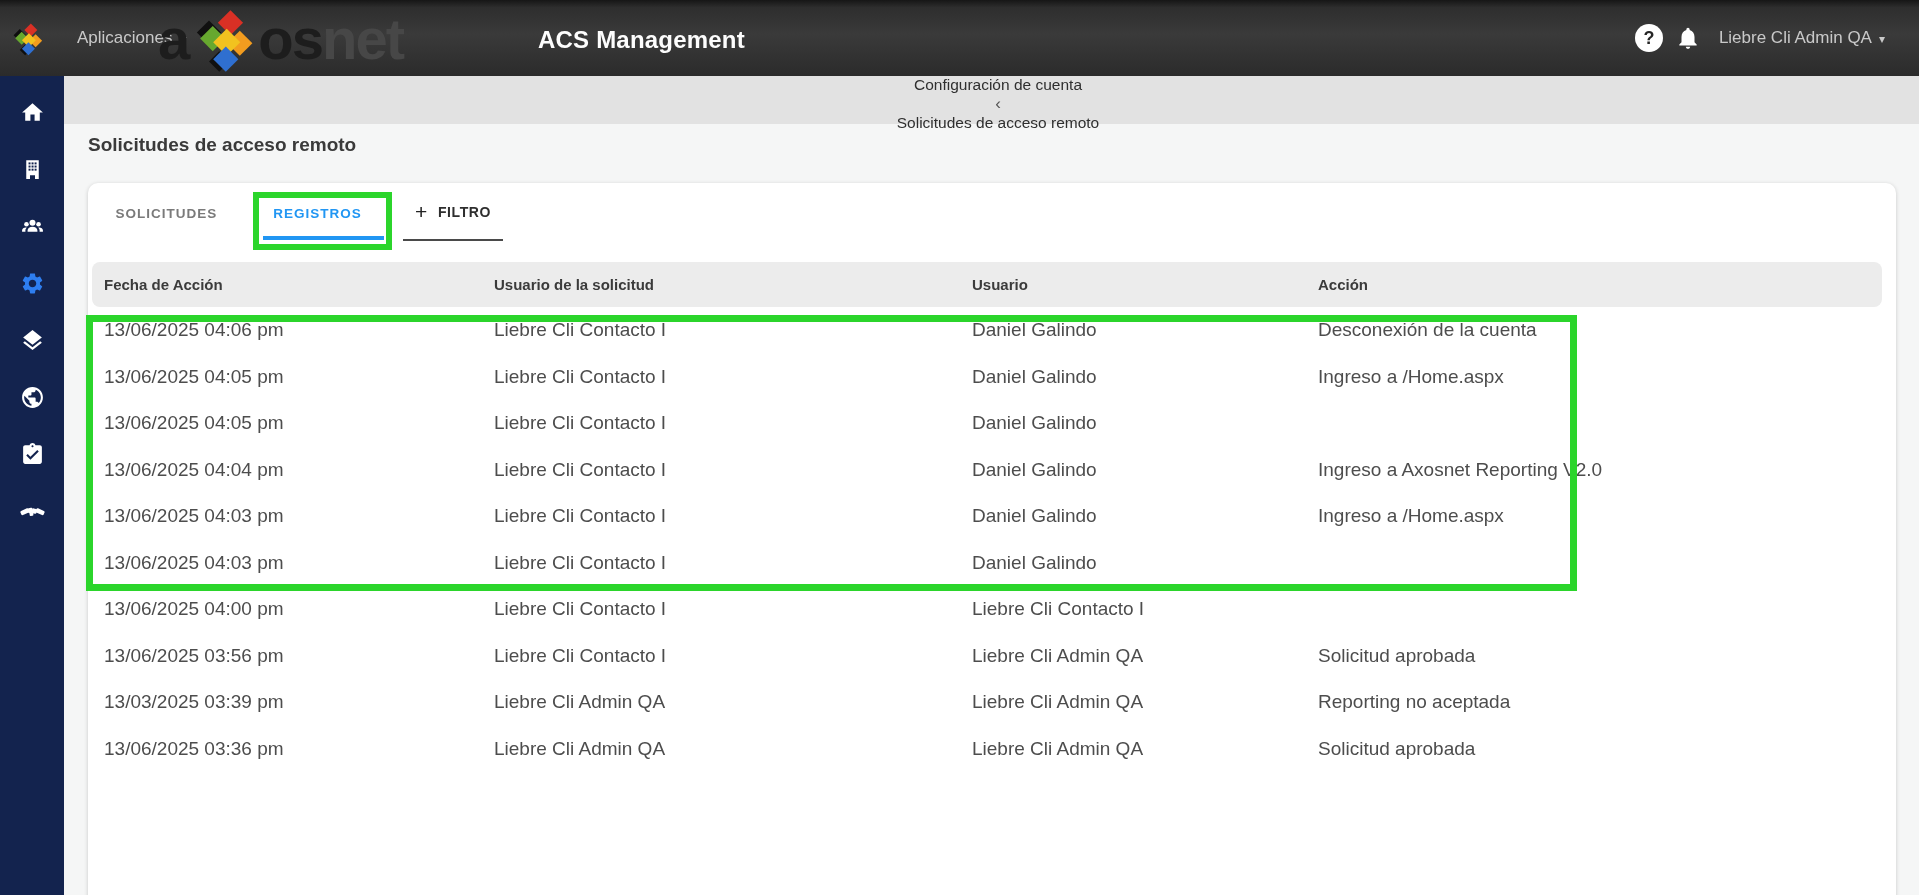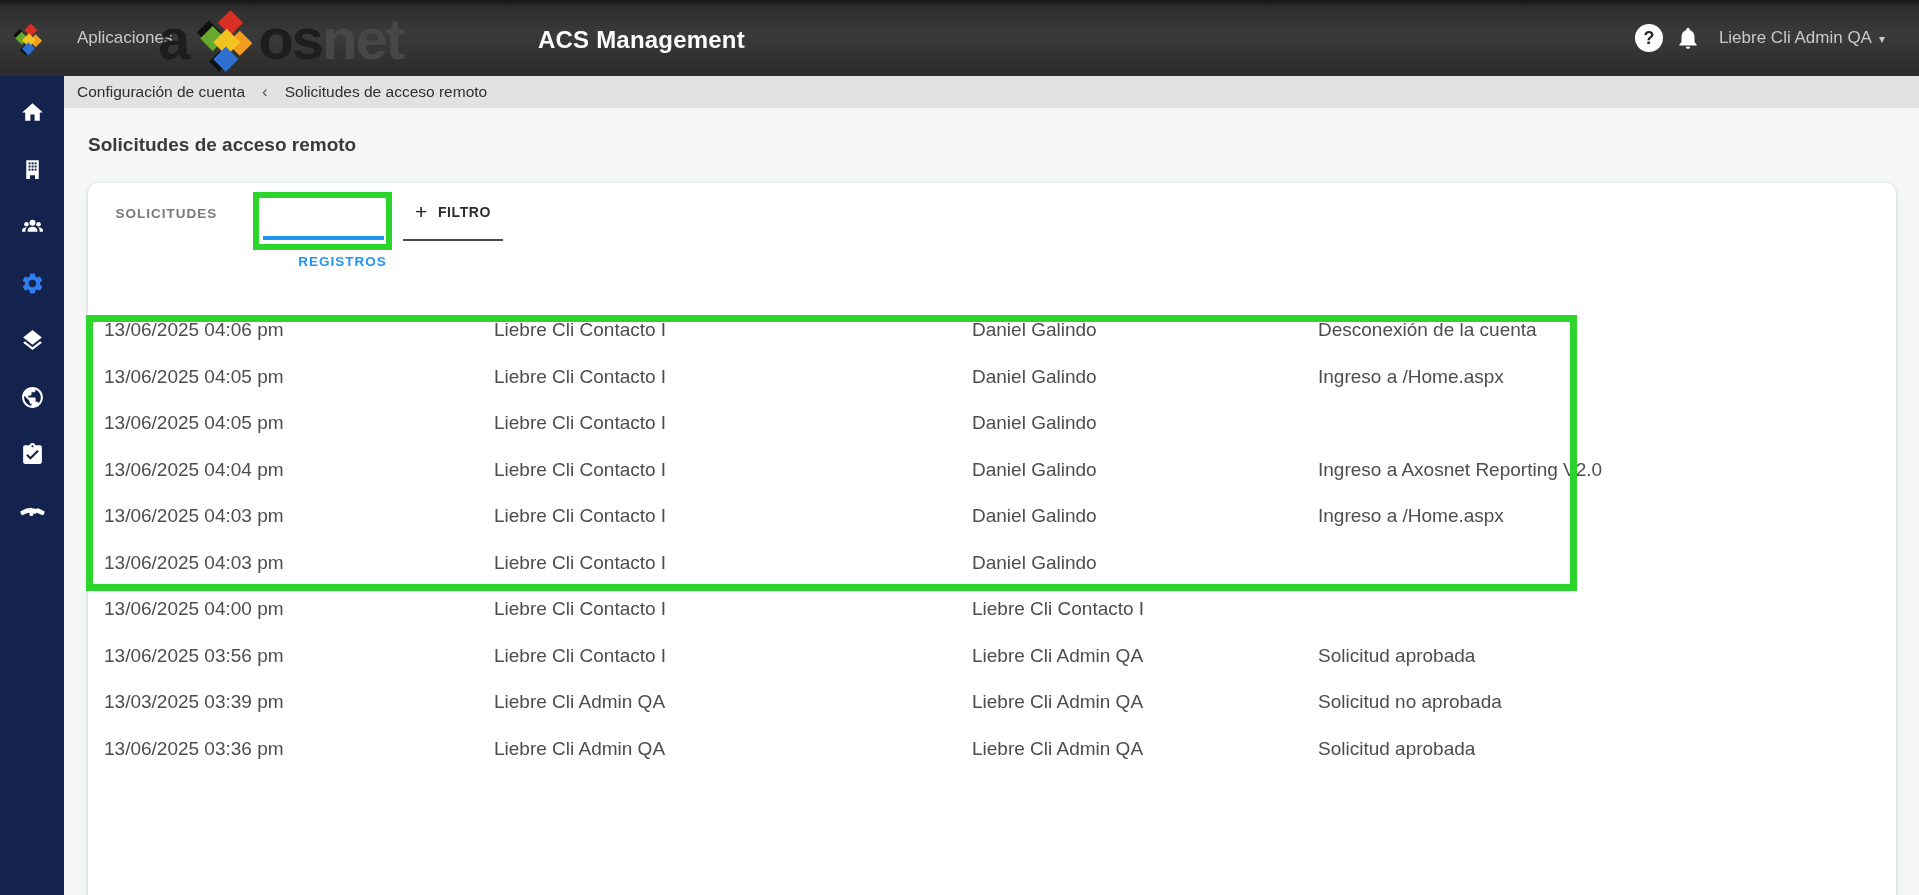--- a/index.html
+++ b/index.html
@@ -21,22 +21,22 @@
   .wm-x { width:66px; height:66px; margin:0 2px; transform:translateY(2px); }
   .app-title { position:absolute; left:538px; top:0; height:80px; display:flex; align-items:center;
     color:#fdfdfd; font-size:24px; font-weight:600; letter-spacing:.2px; }
   .topbar-right { position:absolute; right:34px; top:0; height:76px; display:flex; align-items:center; gap:12px; }
   .help-circle { width:28px; height:28px; border-radius:50%; background:#fff; color:#262626;
     font-weight:700; font-size:18px; display:flex; align-items:center; justify-content:center; cursor:pointer; }
   .bell { width:26px; height:26px; cursor:pointer; }
   .user-btn { display:flex; align-items:center; gap:7px; color:#c9c9c9; font-size:17px; cursor:pointer; margin-left:6px; }
 
   
-  .crumbbar { position:absolute; left:64px; top:76px; width:1855px; height:32px; background:#e2e2e2;
-    display:flex; align-items:center; padding-left:13px; font-size:15.5px; color:#2f2f2f; z-index:20; }
+  .crumbbar { position:absolute; left:64px; top:76px; width:1855px; height:48px; background:#e2e2e2;
+    display:flex; align-items:center; padding-left:13px; font-size:15.5px; color:#2f2f2f; z-index:20;flex-direction:column; }
   .crumb { cursor:pointer; }
   .crumb-sep { margin:0 17px; color:#555; font-size:17px; }
 
   
   .sidebar { position:absolute; left:0; top:76px; width:64px; height:819px; background:#13234e; z-index:25;
     display:flex; flex-direction:column; align-items:center; padding-top:14px; }
   .side-item { width:44px; height:44px; margin-bottom:13px; display:flex; align-items:center; justify-content:center;
     cursor:pointer; }
   .side-item svg { width:25px; height:25px; fill:#ffffff; }
   .side-item.active svg { fill:#2e7ef0; }
@@ -45,21 +45,21 @@
   .page { position:absolute; left:64px; top:108px; width:1855px; height:787px; background:#f5f6f6; }
   .page-title { position:absolute; left:24px; top:26px; font-size:19px; font-weight:700; color:#3a3a3a; }
 
   .card { position:absolute; left:24px; top:75px; width:1808px; height:880px; background:#ffffff;
     border-radius:10px; box-shadow:0 1px 4px rgba(0,0,0,.18); }
 
   
   .tab { position:absolute; top:0; height:60px; display:flex; align-items:center; justify-content:center;
     font-size:13.5px; font-weight:700; letter-spacing:1px; cursor:pointer; }
   .tab-solicitudes { left:16px; width:125px; color:#7a7a7a; }
-  .tab-registros  { left:192px; width:125px; color:#2196f3;margin-top:48px; }
+  .tab-registros  { left:167px; width:125px; color:#2196f3; }
   .tab-indicator { position:absolute; left:175px; top:53px; width:121px; height:4px; background:#2196f3; }
   .filter-btn { position:absolute; left:315px; top:0; width:100px; height:58px; display:flex; align-items:center;
     justify-content:center; gap:10px; color:#2e2e2e; font-size:14px; font-weight:700; letter-spacing:.6px; cursor:pointer; }
   .filter-plus { font-size:21px; font-weight:400; color:#222; }
   .filter-underline { position:absolute; left:315px; top:56px; width:100px; height:2px; background:#4a4a4a; }
 
   
   .tbl-grid { display:grid; grid-template-columns:390px 478px 346px 1fr; }
   .tbl-head { position:absolute; left:4px; top:79px; width:1790px; height:45px; background:#ececec;
     border-radius:8px; align-items:center; font-size:15px; font-weight:700; color:#3b3b3b; }
@@ -204,20 +204,26 @@
     <div class="tab tab-solicitudes">SOLICITUDES</div>
     <div class="tab tab-registros">REGISTROS</div>
     <div class="tab-indicator"></div>
 
     <div class="filter-btn">
       <span class="filter-plus">+</span>
       <span>FILTRO</span>
     </div>
     <div class="filter-underline"></div>
 
+    <div class="tbl-head tbl-grid">
+      <div>Fecha de Acción</div>
+      <div>Usuario de la solicitud</div>
+      <div>Usuario</div>
+      <div>Acción</div>
+    </div>
 
     <div class="tbl-body" id="tbl-body">
         <div class="tbl-row tbl-grid">
           <div>13/06/2025 04:06 pm</div>
           <div>Liebre Cli Contacto I</div>
           <div>Daniel Galindo</div>
           <div>Desconexión de la cuenta</div>
         </div>
         <div class="tbl-row tbl-grid">
           <div>13/06/2025 04:05 pm</div>
@@ -255,21 +261,21 @@
         <div class="tbl-row tbl-grid">
           <div>13/06/2025 03:56 pm</div>
           <div>Liebre Cli Contacto I</div>
           <div>Liebre Cli Admin QA</div>
           <div>Solicitud aprobada</div>
         </div>
         <div class="tbl-row tbl-grid">
           <div>13/03/2025 03:39 pm</div>
           <div>Liebre Cli Admin QA</div>
           <div>Liebre Cli Admin QA</div>
-          <div>Solicitud no aprobada</div>
+          <div>Reporting no aceptada</div>
         </div>
         <div class="tbl-row tbl-grid">
           <div>13/06/2025 03:36 pm</div>
           <div>Liebre Cli Admin QA</div>
           <div>Liebre Cli Admin QA</div>
           <div>Solicitud aprobada</div>
         </div>
       </div>
 
     <div class="hl-box hl-tab"></div>

